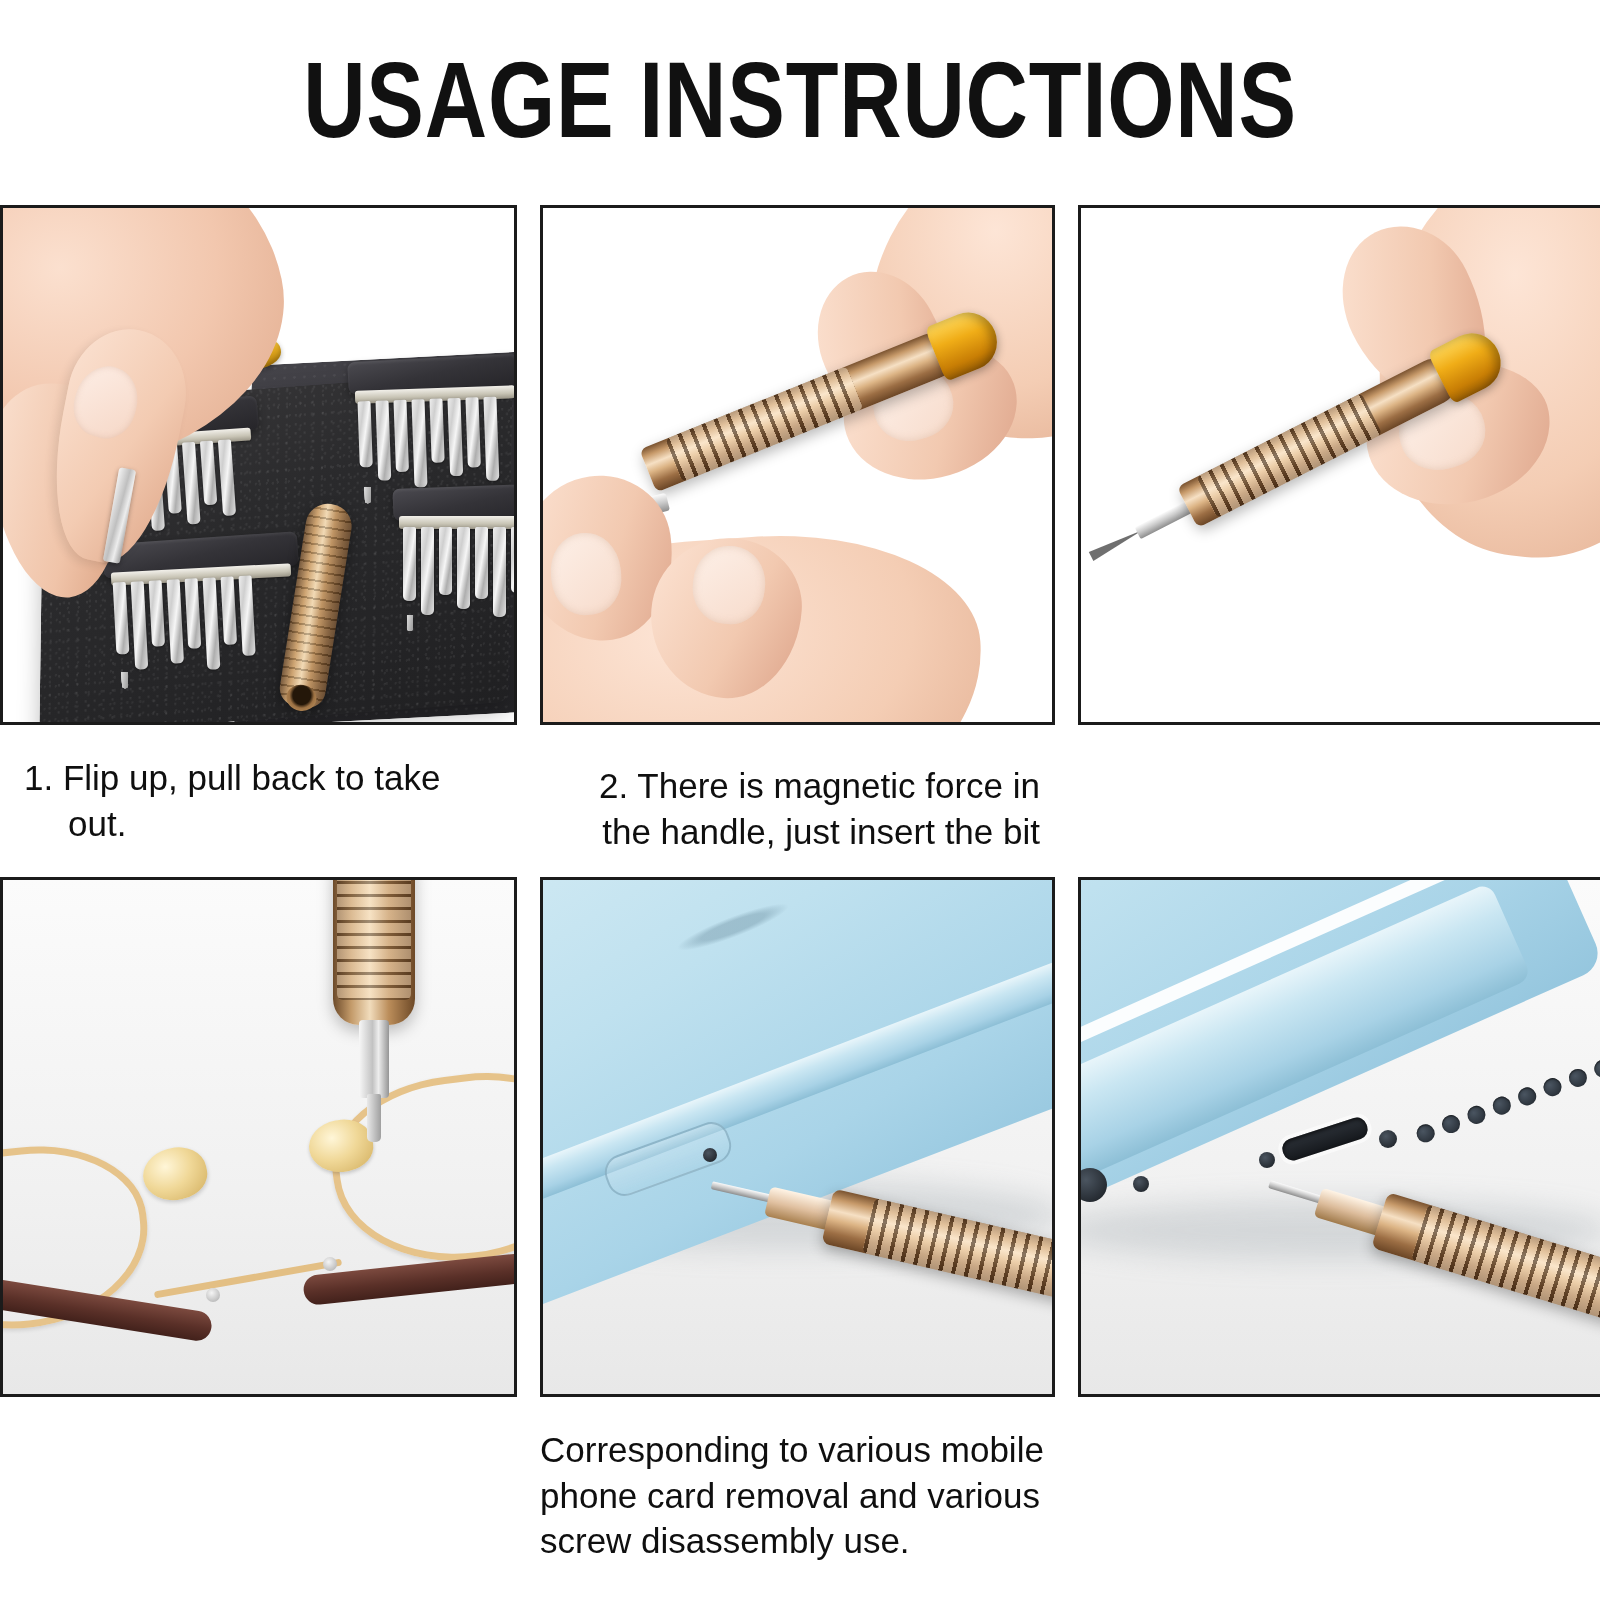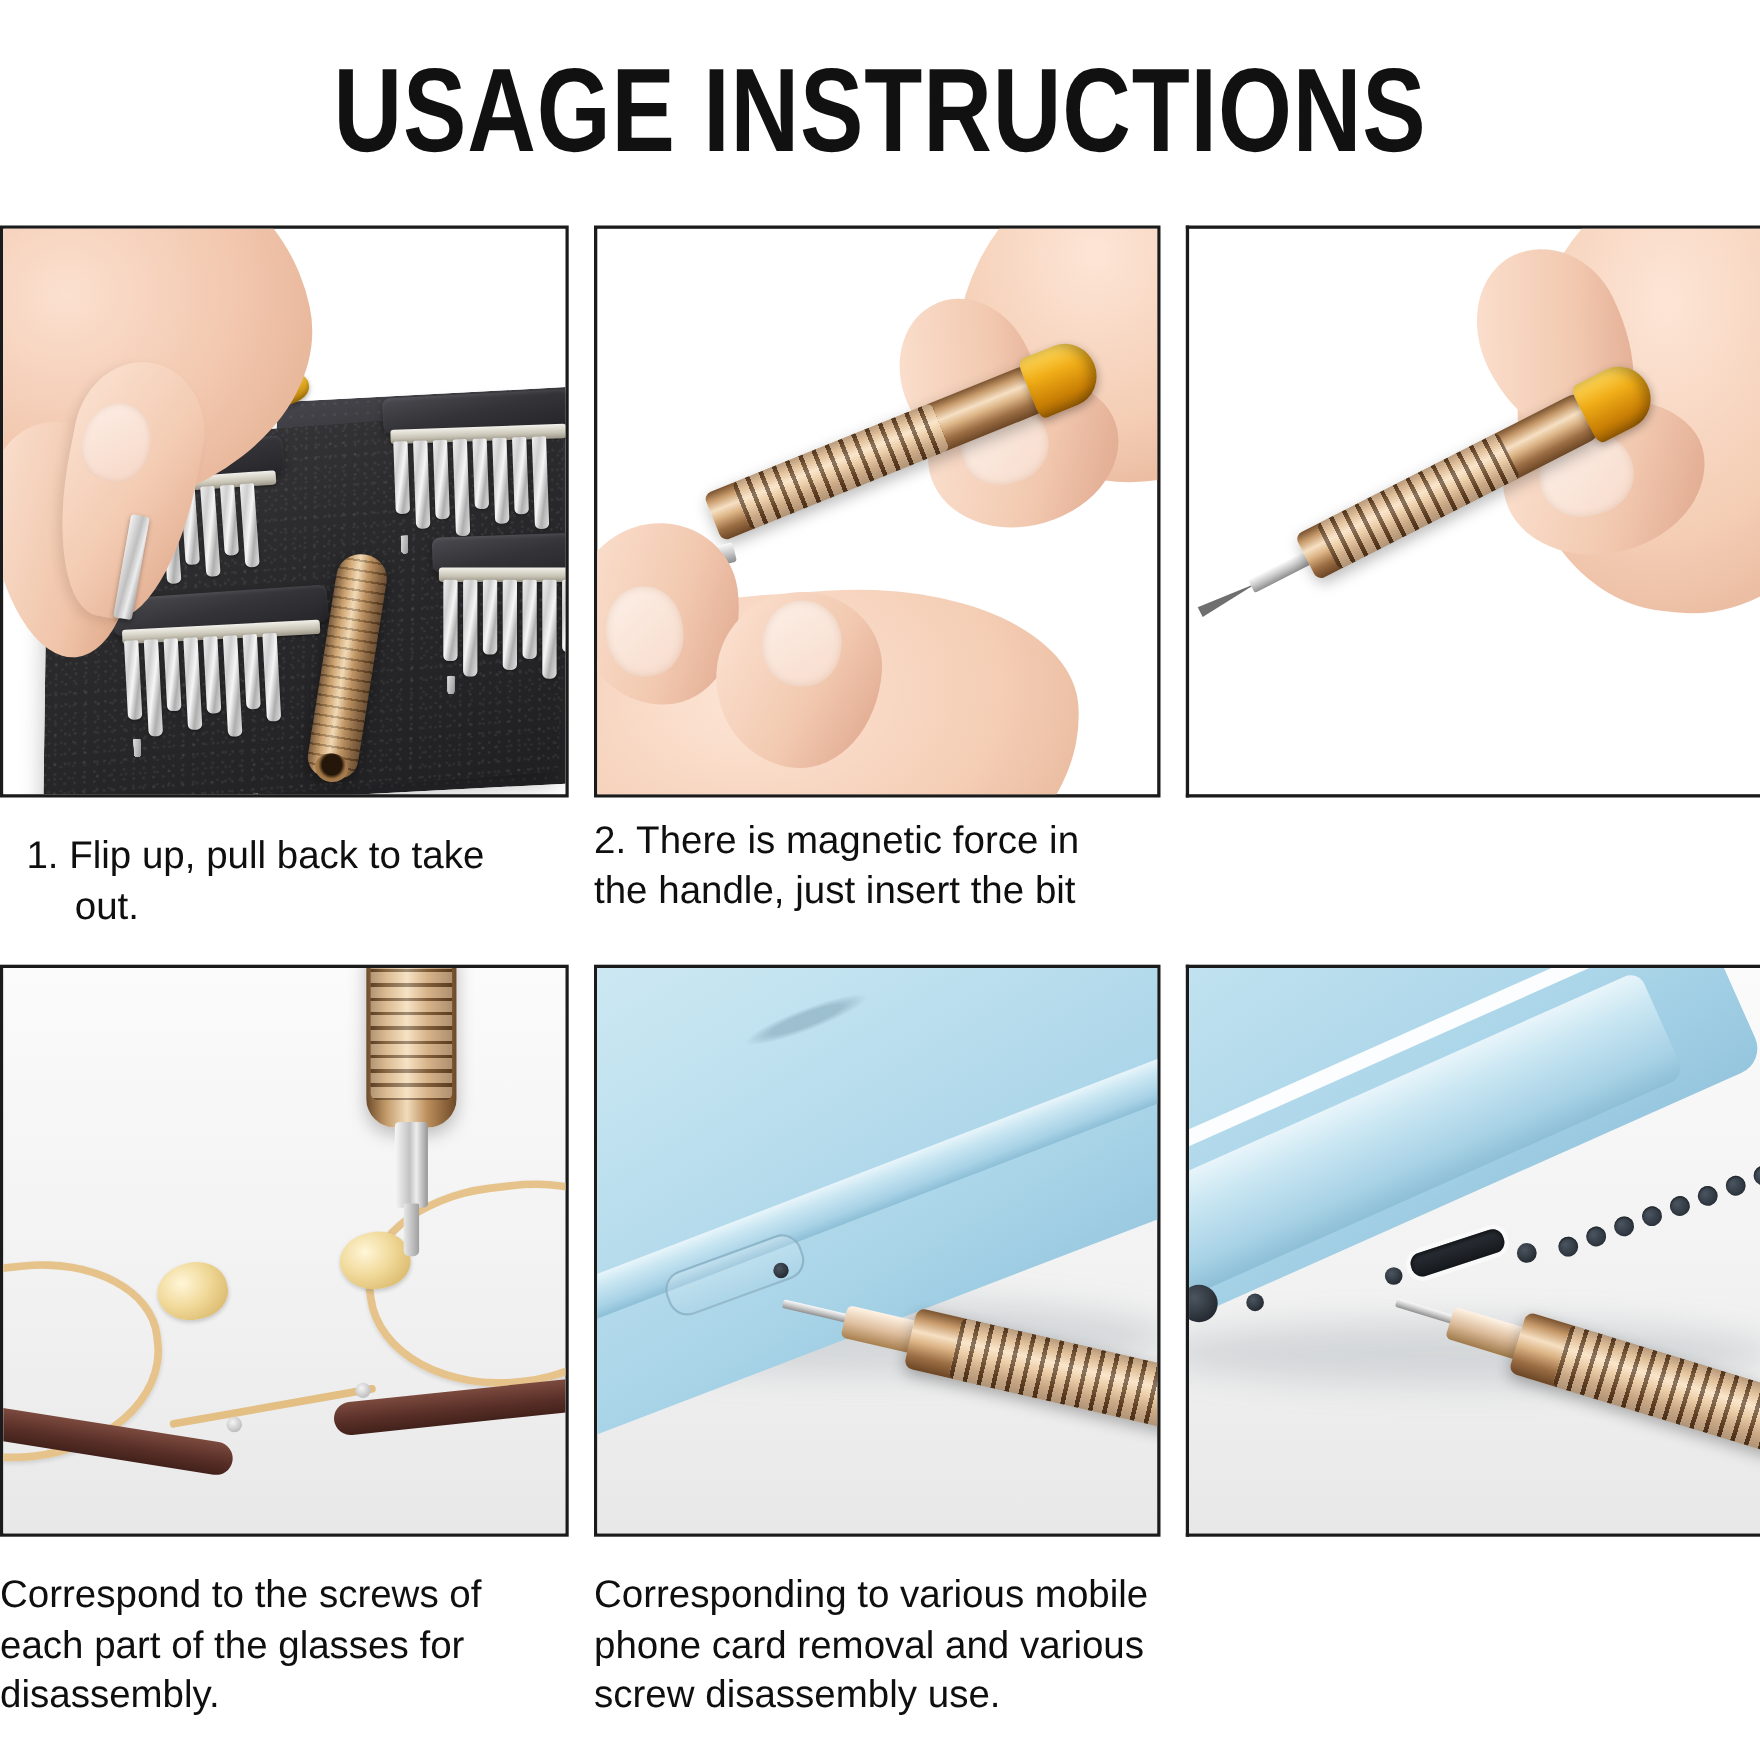--- a/index.html
+++ b/index.html
@@ -362,21 +362,21 @@
 
             <div class="sd-tip" style="left:48px; top:294px; width:78px; height:18px; transform:rotate(-14deg); border-radius:3px;"></div>
 
             <div class="palm" style="left:-40px; top:330px; width:480px; height:300px; border-radius:40% 46% 52% 48% / 46% 40% 60% 54%; transform:rotate(-4deg);"></div>
             <div class="digit" style="left:-20px; top:268px; width:150px; height:165px; border-radius:52% 48% 48% 52% / 48% 42% 58% 52%; transform:rotate(-8deg);"></div>
             <div class="nail" style="left:8px; top:325px; width:70px; height:82px; border-radius:48% 48% 46% 46%; transform:rotate(-6deg);"></div>
             <div class="digit" style="left:108px; top:330px; width:150px; height:160px; border-radius:52% 48% 48% 52% / 48% 42% 58% 52%; transform:rotate(4deg);"></div>
             <div class="nail" style="left:150px; top:338px; width:72px; height:78px; border-radius:48% 48% 46% 46%; transform:rotate(6deg);"></div>
           </div>
         </div>
-        <div class="caption" style="margin-top:16px; width:500px;">2. There is magnetic force in
+        <div class="caption" style="margin-top:38px; width:500px;text-align:right;">2. There is magnetic force in
 the handle, just insert the bit</div>
       </div>
 
       <div class="cell" style="left:1078px; top:0px; width:522px;">
         <div class="photo" style="width:522px; height:520px; border-right:none;">
           <div class="scene">
 
             <div class="palm" style="left:300px; top:-50px; width:330px; height:400px; border-radius:44% 50% 50% 46% / 52% 46% 54% 48%; transform:rotate(6deg);"></div>
             <div class="digit" style="left:270px; top:15px; width:130px; height:185px; border-radius:50% 50% 46% 54% / 44% 40% 60% 56%; transform:rotate(-26deg);"></div>
             <div class="digit" style="left:285px; top:155px; width:185px; height:140px; border-radius:48% 52% 52% 48% / 50% 46% 54% 50%; transform:rotate(-10deg);"></div>
@@ -421,23 +421,20 @@
                           border-radius:6px; opacity:.8;"></div>
               <div style="position:absolute; left:26px; top:160px; width:30px; height:78px;
                           background: linear-gradient(90deg,#f7f7f7,#c2c2c2 45%,#ededed 65%,#959595);
                           border-radius:4px;"></div>
               <div style="position:absolute; left:34px; top:234px; width:14px; height:48px;
                           background: linear-gradient(90deg,#e9e9e9,#9f9f9f);
                           border-radius:2px 2px 5px 5px;"></div>
             </div>
           </div>
         </div>
-        <div class="caption" style="margin-top:30px; width:495px;">Correspond to the screws of
-each part of the glasses for
-disassembly.</div>
       </div>
 
       <div class="cell" style="left:540px; top:0px; width:428px;">
         <div class="photo" style="width:515px; height:520px;">
           <div class="scene">
             <div class="tabletop" style="inset:0;"></div>
 
             <div class="shadowblur" style="left:-40px; top:300px; width:560px; height:70px; border-radius:50%;"></div>
 
             <div class="phoneback" style="left:-130px; top:-90px; width:780px; height:400px; transform:rotate(-21deg); border-radius:26px;"></div>

